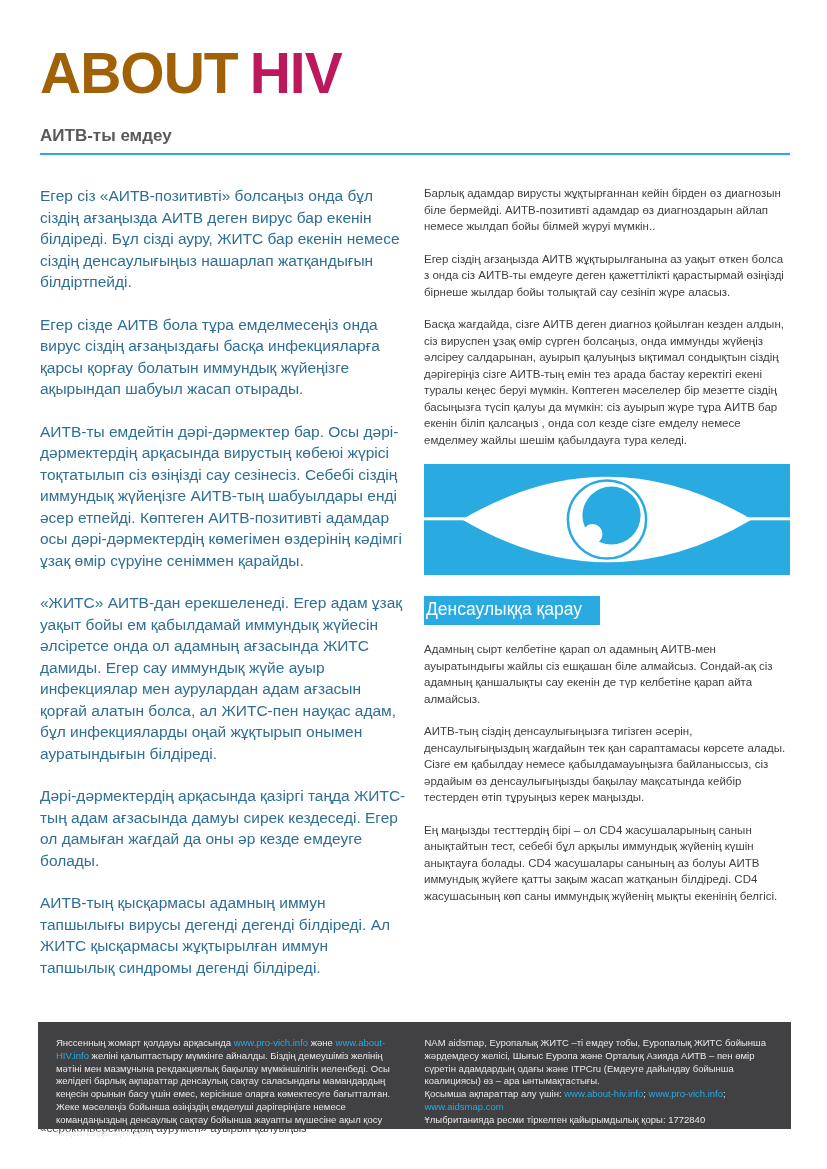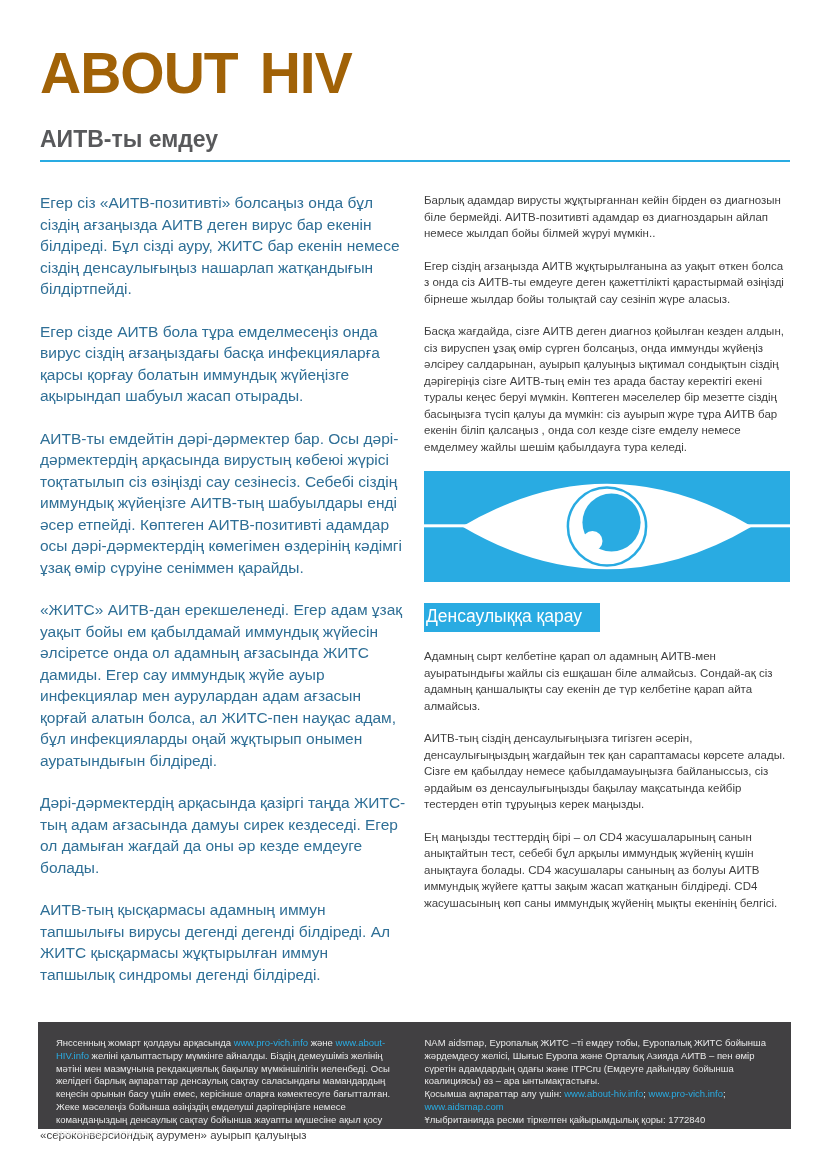--- a/index.html
+++ b/index.html
@@ -21,24 +21,24 @@
   }
   .main-title {
     margin-top: 44px;
     font-size: 57px;
     font-weight: 700;
     letter-spacing: -1px;
     line-height: 58px;
     font-family: "Liberation Sans", sans-serif;
   }
   .title-accent { color: #a16207; }
-  .title-rest   { color: #a16207; margin-left: 22px; }
+  .title-rest   { color: #be185d; margin-left: 12px; }
   .subtitle {
     margin-top: 24px;
-    font-size: 23px;
+    font-size: 17px;
     font-weight: 700;
     color: #58595B;
   }
   .title-divider {
     margin-top: 7px;
     border: none;
     border-top: 2px solid #29ABE2;
     width: 100%;
   }
   .columns {

